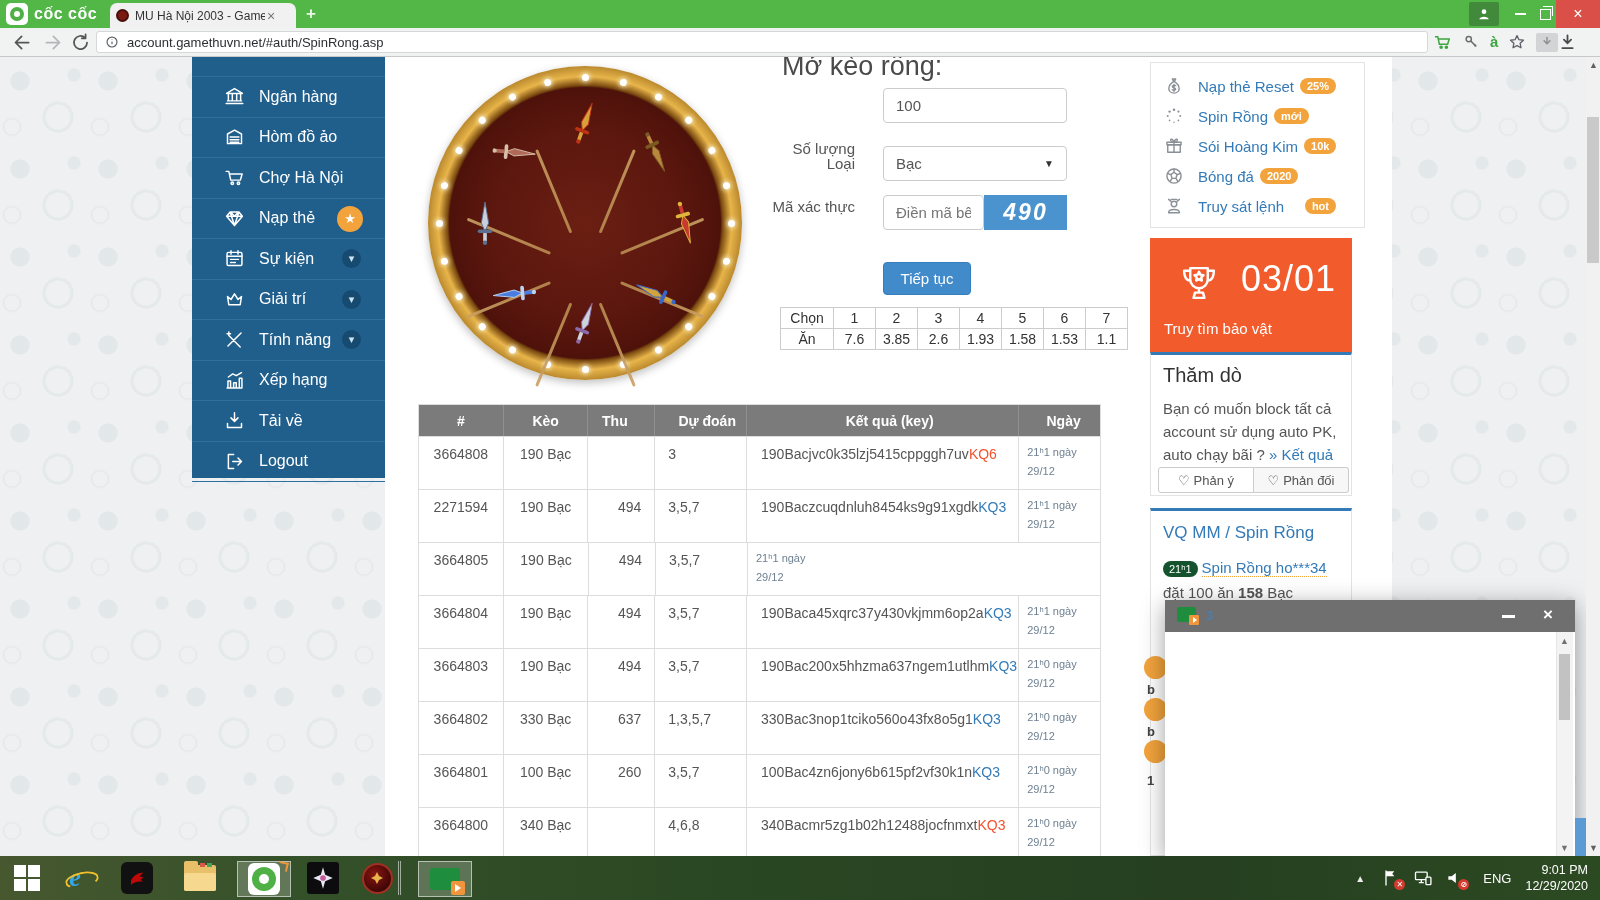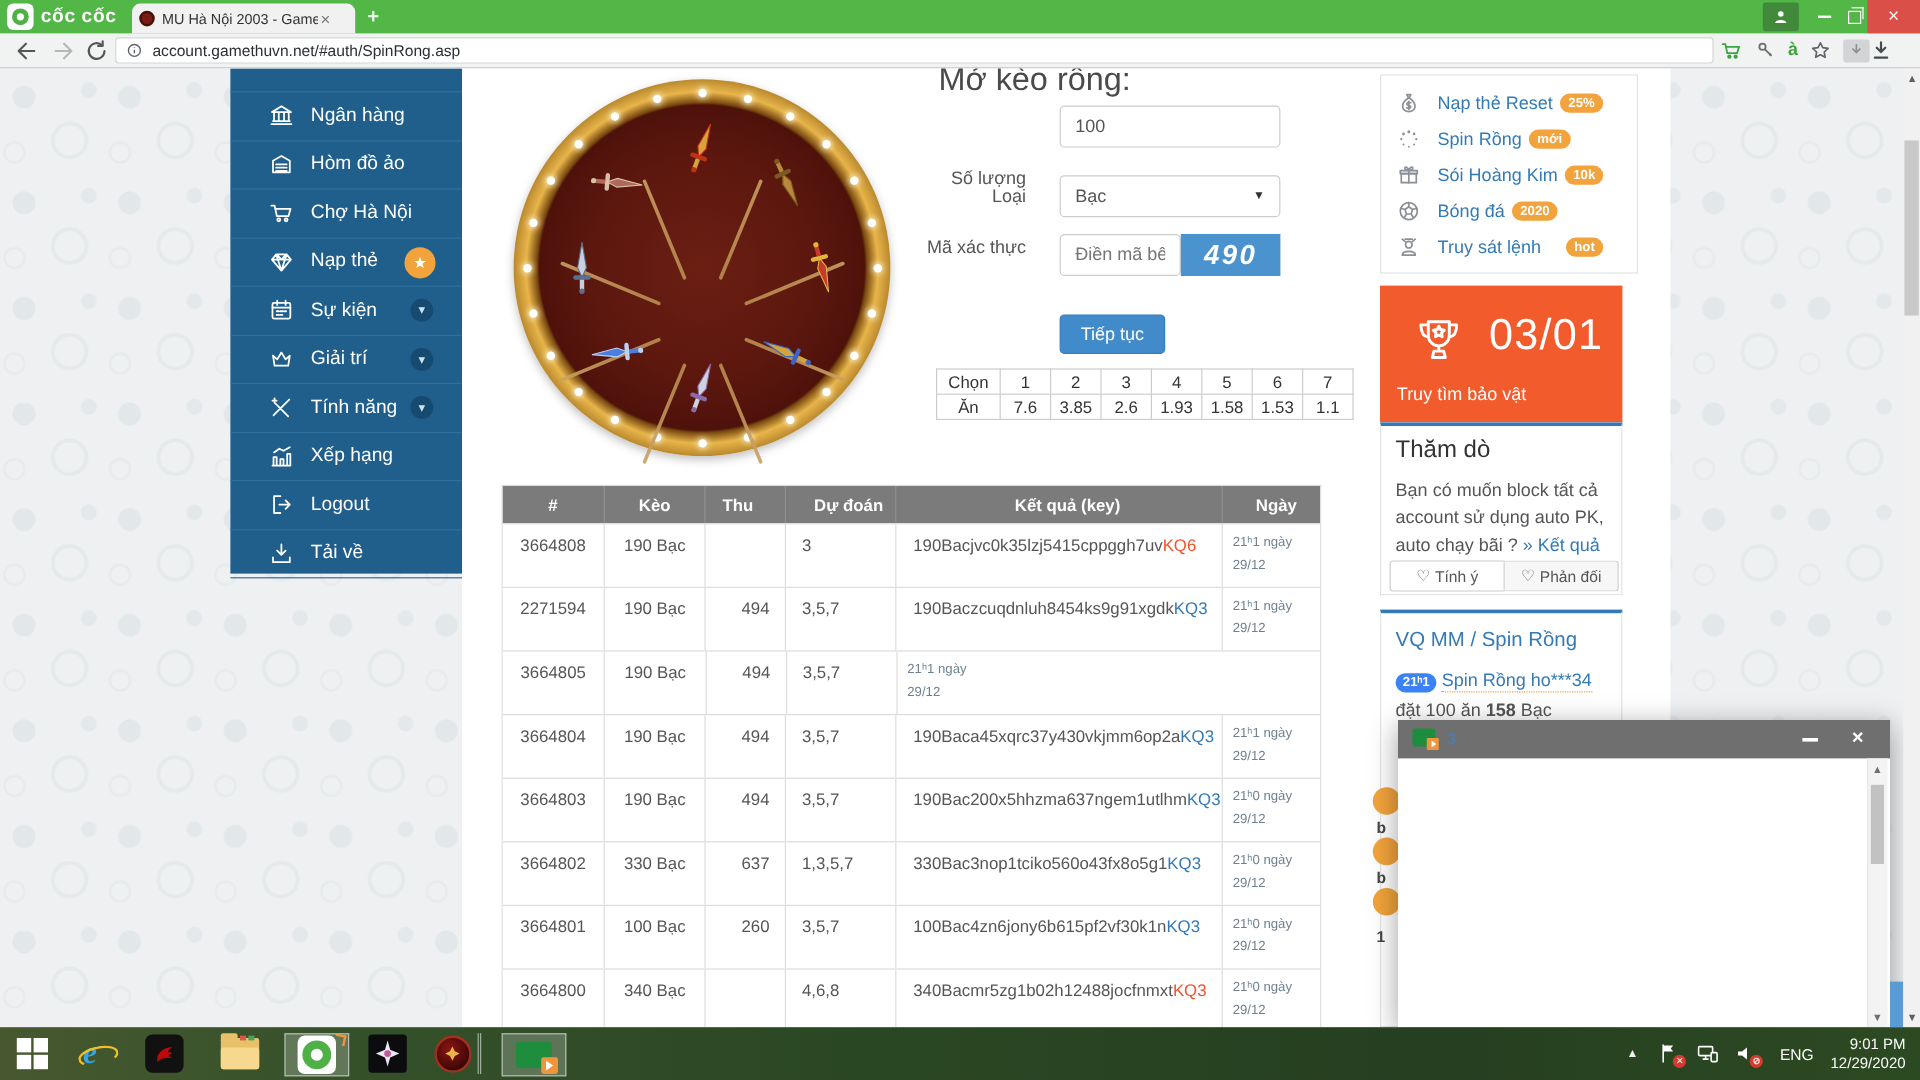--- a/index.html
+++ b/index.html
@@ -140,21 +140,21 @@
   .poll-text{position:absolute;left:12px;top:42px;width:178px;font-size:15px;color:#555;line-height:23px;}
   .poll-link{color:#337ab7;}
   .poll-btns{position:absolute;left:7px;top:112px;display:flex;}
   .poll-btn{width:94px;height:24px;border:1px solid #ccc;background:#fff;color:#555;font-size:13px;
     display:flex;align-items:center;justify-content:center;gap:4px;}
   .poll-btn.first{border-radius:3px 0 0 3px;}
   .poll-btn.second{border-radius:0 3px 3px 0;border-left:none;background:#f7f7f7;}
   #feed-card{left:1150px;top:451px;width:202px;height:348px;border-top:3px solid #337ab7;}
   .feed-title{position:absolute;left:12px;top:12px;font-size:17px;color:#337ab7;}
   .feed-line{position:absolute;left:12px;top:45px;width:180px;font-size:15px;color:#555;line-height:24px;}
-  .feed-pill{background:#3b82f6;color:#fff;font-size:11px;font-weight:bold;border-radius:9px;padding:2px 6px;margin-right:4px;}
+  .feed-pill{background:#14532d;color:#fff;font-size:11px;font-weight:normal;border-radius:9px;padding:2px 6px;margin-right:4px;}
   .feed-link{color:#337ab7;border-bottom:1px dotted #f2a33c;}
   .frag-circle{position:absolute;width:23px;height:23px;border-radius:50%;background:#f2a33c;}
   .frag-txt{position:absolute;font-size:13px;font-weight:bold;color:#444;}
 
   
   #popup{position:absolute;left:1165px;top:543px;width:410px;height:256px;background:#fff;
     box-shadow:0 5px 22px rgba(0,0,0,.38);}
   .pp-bar{position:absolute;left:0;top:0;width:100%;height:32px;background:#6f6f6f;}
   .pp-ico{position:absolute;left:12px;top:7px;width:19px;height:15px;background:#1e8e3e;border-radius:2px;}
   .pp-ico::after{content:"";position:absolute;right:-3px;bottom:-3px;width:10px;height:10px;background:#f0953c;
@@ -351,29 +351,29 @@
             <span class="side-chev">▾</span>
           </div>
           <div class="side-item">
             <span class="ic"><svg viewBox="0 0 24 24" fill="none" stroke="currentColor" stroke-width="1.7" stroke-linecap="round" stroke-linejoin="round">
                 <path d="M4.5 20.5v-8h3v8m3.5 0v-6h3v6m3.5 0V9.5h3v11M3.5 20.5h17M5 8l5-3.5 4 2L20 3"></path>
               </svg></span>
             <span class="lbl">Xếp hạng</span>
           </div>
           <div class="side-item">
             <span class="ic"><svg viewBox="0 0 24 24" fill="none" stroke="currentColor" stroke-width="1.7" stroke-linecap="round" stroke-linejoin="round">
+                <path d="M12 3v10m-4-4 4 4 4-4M4 15.5v4.5h16v-4.5M8.5 20h7"></path>
+              </svg></span>
+            <span class="lbl">Tải về</span>
+          </div>
+          <div class="side-item">
+            <span class="ic"><svg viewBox="0 0 24 24" fill="none" stroke="currentColor" stroke-width="1.7" stroke-linecap="round" stroke-linejoin="round">
                 <path d="M11 4H5v16h6M10 12h10m-4-4 4 4-4 4"></path>
               </svg></span>
             <span class="lbl">Logout</span>
-          </div>
-          <div class="side-item">
-            <span class="ic"><svg viewBox="0 0 24 24" fill="none" stroke="currentColor" stroke-width="1.7" stroke-linecap="round" stroke-linejoin="round">
-                <path d="M12 3v10m-4-4 4 4 4-4M4 15.5v4.5h16v-4.5M8.5 20h7"></path>
-              </svg></span>
-            <span class="lbl">Tải về</span>
           </div>
         </div>
     </div>
 
     <div id="wheel">
         <span class="wdot" style="transform: rotate(0deg) translateY(-146px);"></span>
         <span class="wdot" style="transform: rotate(15deg) translateY(-146px);"></span>
         <span class="wdot" style="transform: rotate(30deg) translateY(-146px);"></span>
         <span class="wdot" style="transform: rotate(45deg) translateY(-146px);"></span>
         <span class="wdot" style="transform: rotate(60deg) translateY(-146px);"></span>
@@ -653,21 +653,21 @@
       <span class="tr-score">03/01</span>
       <span class="tr-label">Truy tìm bảo vật</span>
     </div>
 
     <div class="card" id="poll-card">
       <div class="poll-title">Thăm dò</div>
       <div class="poll-text"><span>Bạn có muốn block tất cả account sử dụng auto PK, auto chạy bãi ? </span><a class="poll-link">» Kết quả</a></div>
       <div class="poll-btns">
         <div class="poll-btn first">
           <span>♡</span>
-            <span>Tính ý</span>
+            <span>Phản ý</span>
         </div>
         <div class="poll-btn second">
           <span>♡</span>
             <span>Phản đối</span>
         </div>
       </div>
     </div>
 
     <div class="card" id="feed-card">
       <div class="feed-title">VQ MM / Spin Rồng</div>

